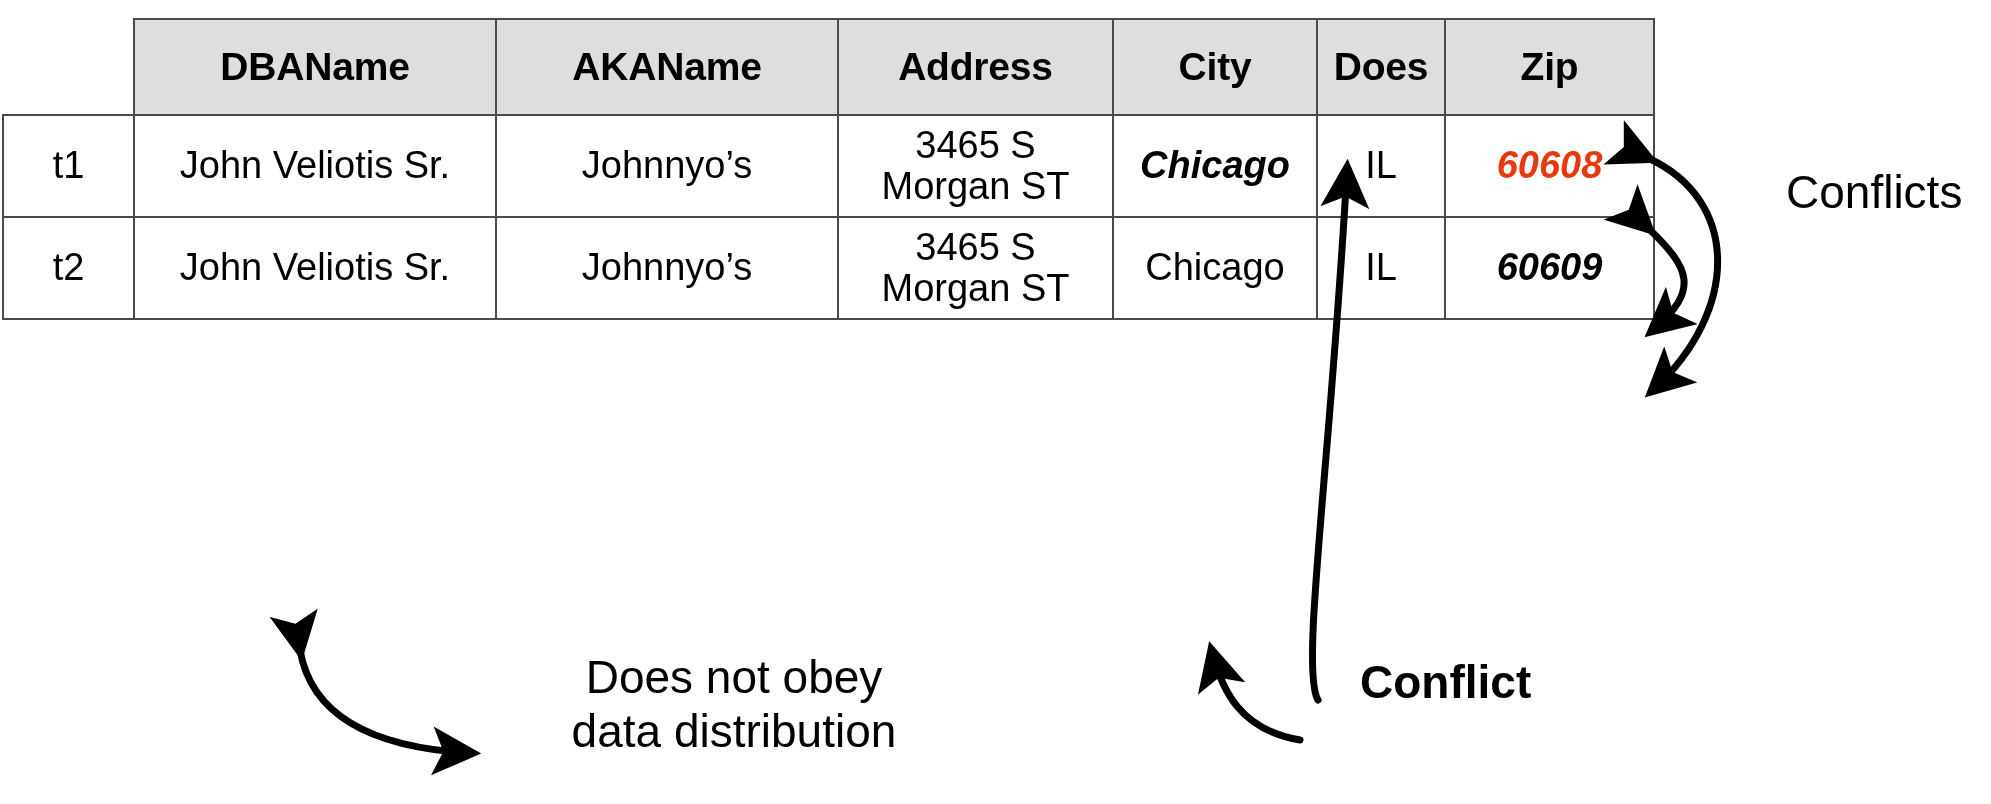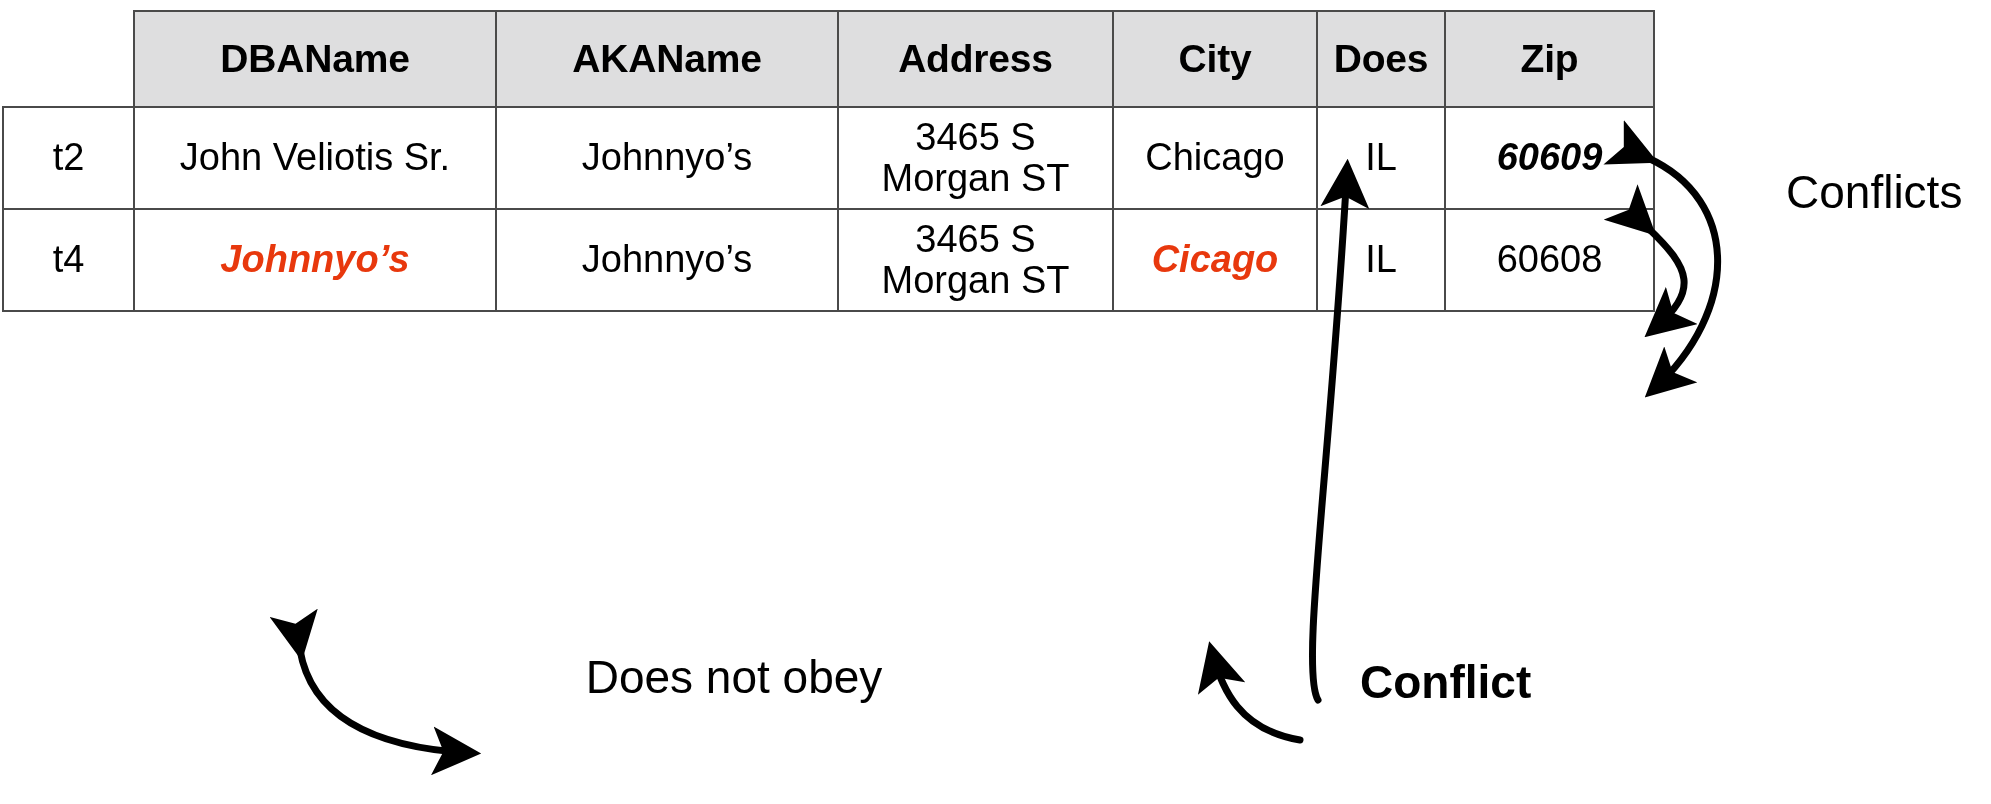--- a/index.html
+++ b/index.html
@@ -17,21 +17,21 @@
     width: 1991px;
     height: 804px;
     background: #ffffff;
     overflow: hidden;
   }
 
   
   #figure-table {
     position: absolute;
     left: 2px;
-    top: 10px;
+    top: 18px;
     border-collapse: collapse;
     table-layout: fixed;
     border-radius: 18px;
   }
   #figure-table td, #figure-table th {
     border: 2px solid #4a4a4a;
     padding: 0;
     text-align: center;
     vertical-align: middle;
     font-weight: normal;
@@ -133,53 +133,53 @@
         <th>DBAName</th>
         <th>AKAName</th>
         <th>Address</th>
         <th>City</th>
         <th>Does</th>
         <th>Zip</th>
       </tr>
     </thead>
     <tbody>
 
+      <tr>
+        <td class="rowid">t1</td>
+        <td>John Veliotis Sr.</td>
+        <td>Johnnyo’s</td>
+        <td class="addr">
+          <span>3465 S</span><br>
+          <span>Morgan ST</span>
+        </td>
+        <td>
+          <span class="hl-black">Chicago</span>
+        </td>
+        <td>IL</td>
+        <td>
+          <span class="hl-red">60608</span>
+        </td>
+      </tr>
 
       <tr>
         <td class="rowid">t2</td>
         <td>John Veliotis Sr.</td>
         <td>Johnnyo’s</td>
         <td class="addr">
           <span>3465 S</span><br>
           <span>Morgan ST</span>
         </td>
         <td>Chicago</td>
         <td>IL</td>
         <td>
           <span class="hl-black">60609</span>
         </td>
       </tr>
 
 
-      <tr>
-        <td class="rowid">t4</td>
-        <td>
-          <span class="hl-red">Johnnyo’s</span>
-        </td>
-        <td>Johnnyo’s</td>
-        <td class="addr">
-          <span>3465 S</span><br>
-          <span>Morgan ST</span>
-        </td>
-        <td>
-          <span class="hl-red">Cicago</span>
-        </td>
-        <td>IL</td>
-        <td>60608</td>
-      </tr>
 
     </tbody>
   </table>
 
   <svg class="overlay" viewBox="0 0 1991 804">
     <defs>
       <marker id="ah" markerWidth="7" markerHeight="7" refX="5.4" refY="3.5" orient="auto" markerUnits="strokeWidth">
         <path d="M0,0 L7,3.5 L0,7 L1.6,3.5 Z" fill="#000000"></path>
       </marker>
     </defs>
@@ -194,15 +194,16 @@
 
     <path class="arrowpath" marker-start="url(#ah)" marker-end="url(#ah)" d="M 300,650 C 312,720 380,748 470,753"></path>
   </svg>
 
   <div class="anno-label" id="label-conflicts">Conflicts</div>
 
   <div class="anno-label" id="label-conflict">Conflict</div>
 
   <div class="anno-label" id="label-dnod">
     <span>Does not obey</span><br>
+    <span>data distribution</span>
   </div>
 
 </div>
 
 </body></html>

